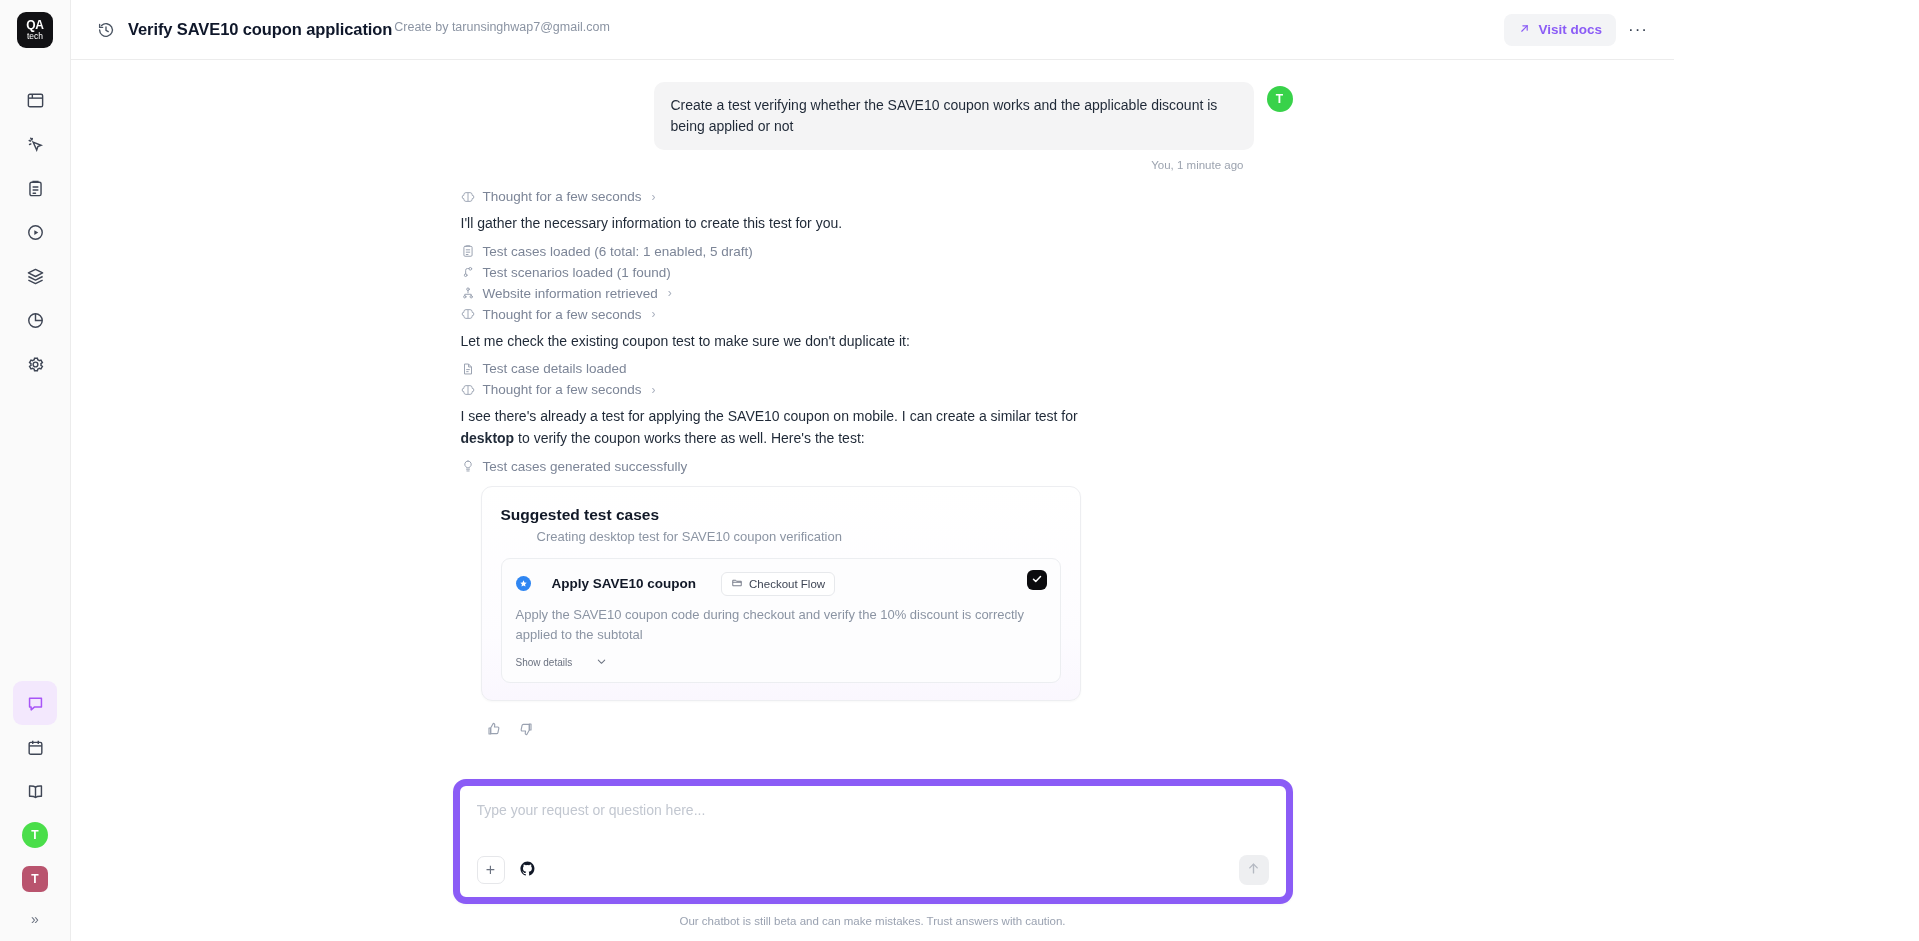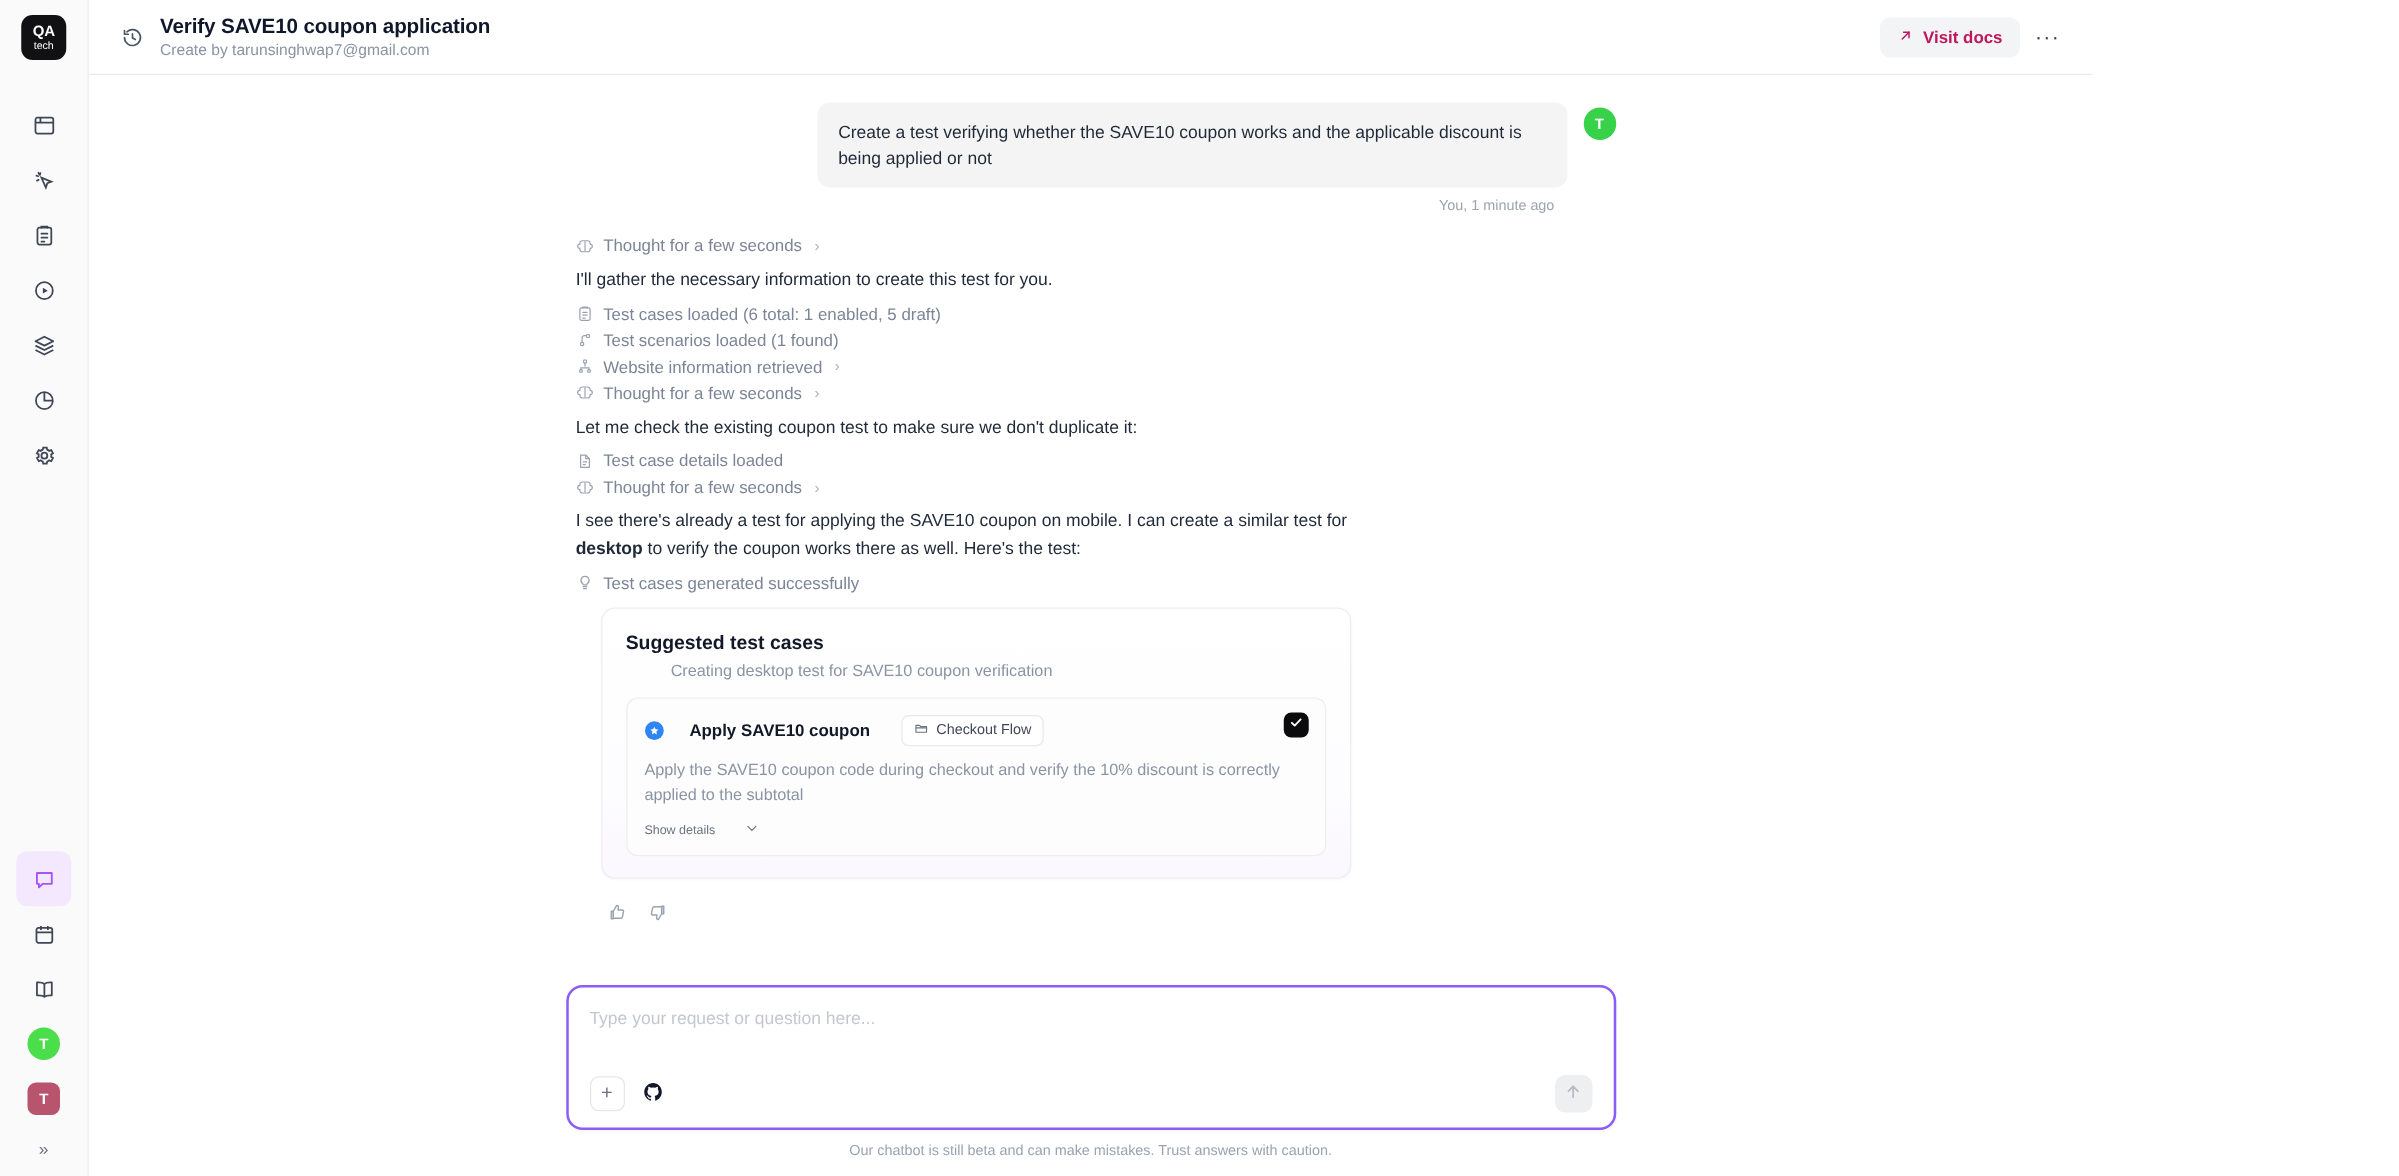--- a/index.html
+++ b/index.html
@@ -63,29 +63,29 @@
   .main { flex: 1 1 auto; display: flex; flex-direction: column; min-width: 0; height: 941px; }
 
   .header {
     height: 60px; flex: 0 0 60px;
     border-bottom: 1px solid #ececec;
     display: flex; align-items: center;
     padding: 0 20px 0 26px; gap: 13px;
   }
   .hdr-icon { color: #4b5563; display: flex; align-items: center; }
   .hdr-icon svg { width: 18px; height: 18px; display: block; }
-  .hdr-text { display: flex; flex-direction: column; gap: 2px; }
+  .hdr-text { display: flex; gap: 2px; }
   .hdr-title { font-size: 16.5px; font-weight: 700; color: #0f172a; letter-spacing: -.1px; }
   .hdr-sub { font-size: 12.5px; color: #8b94a3; }
   .hdr-right { margin-left: auto; display: flex; align-items: center; gap: 6px; }
   .docs-btn {
     display: flex; align-items: center; gap: 7px;
     background: #f3f4f6; border: none; border-radius: 8px;
     padding: 8px 14px; font-size: 13.5px; font-weight: 700;
-    color: #be185d; cursor: pointer; font-family: inherit;
+    color: #8b5cf6; cursor: pointer; font-family: inherit;
   }
   .docs-btn svg { width: 13px; height: 13px; }
   .more-btn {
     width: 32px; height: 32px; border-radius: 7px; border: none;
     background: transparent; color: #374151; cursor: pointer;
     display: flex; align-items: center; justify-content: center;
     font-size: 17px; letter-spacing: 1px; line-height: 1;
   }
 
   
@@ -179,21 +179,21 @@
     width: 26px; height: 26px; border: none; background: transparent;
     color: #9aa2b1; cursor: pointer; border-radius: 6px;
     display: flex; align-items: center; justify-content: center;
   }
   .fb-btn svg { width: 16px; height: 16px; }
 
   
   .composer-wrap { flex: 0 0 auto; padding: 0 0 14px 0; }
   .composer {
     max-width: 840px; margin: 0 auto; background: #fff;
-    border: 2px solid #8b5cf6; border-radius: 13px;
+    border: 7px solid #8b5cf6; border-radius: 13px;
     box-shadow: 0 1px 3px rgba(16,24,40,.04);
     padding: 15px 17px 12px 17px;
   }
   .composer-input {
     width: 100%; border: none; outline: none; resize: none;
     font-family: inherit; font-size: 14px; color: #1f2937;
     background: transparent; height: 44px; line-height: 1.4;
   }
   .composer-input::placeholder { color: #c2c7d0; }
   .composer-bar { display: flex; align-items: center; gap: 11px; margin-top: 6px; }

